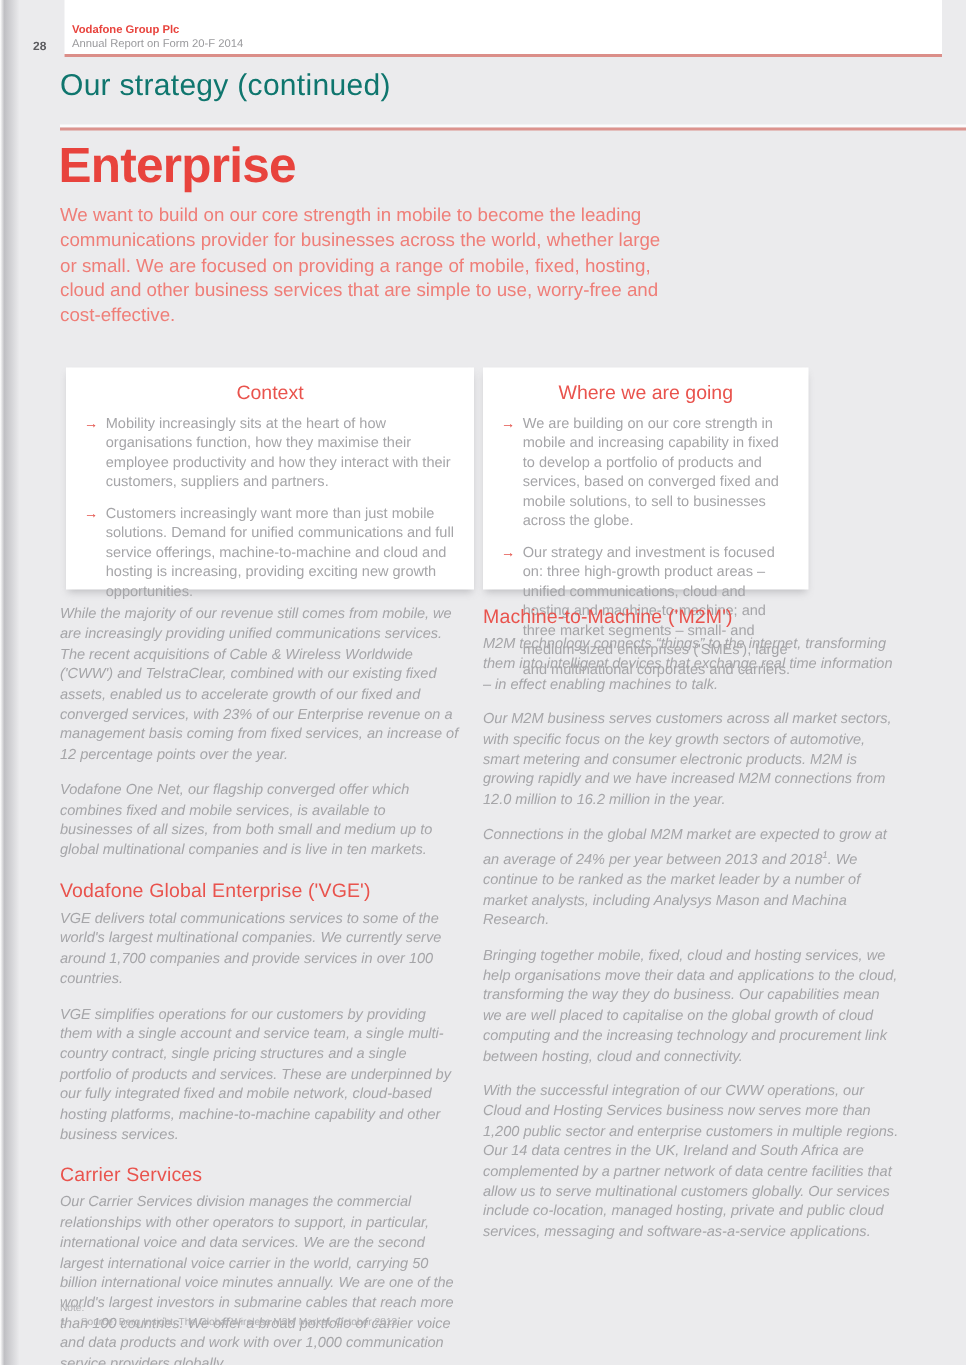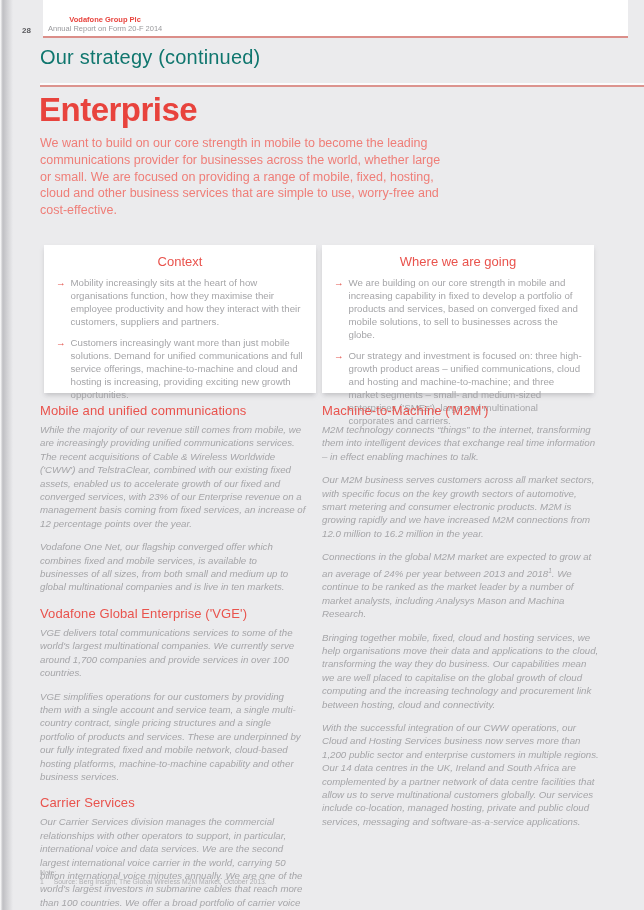--- a/index.html
+++ b/index.html
@@ -16,21 +16,20 @@
     position: absolute; left: 0; top: 0; bottom: 0; width: 13px;
     background: linear-gradient(90deg, #ffffff 0%, #bfbfc3 22%, rgba(235,235,237,0) 100%);
     z-index: 5;
   }
 
   
   .header-band {
     position: absolute; left: 43px; right: 16px; top: 0; height: 36px;
     background: #ffffff;
     border-bottom: 2px solid #db8e89;
-    text-align: center;
   }
   .page-number {
     position: absolute; left: 22px; top: 26px;
     font-size: 8px; font-weight: bold; color: #5a5a5e; z-index: 6;
   }
   .brand-block { position: absolute; left: 5px; bottom: 3px; }
   .brand-name { font-size: 7.5px; font-weight: bold; color: #e8433d; line-height: 9px; }
   .report-title { font-size: 7.5px; color: #9a9a9d; line-height: 9px; }
 
   .strategy-heading {
@@ -55,21 +54,21 @@
   }
 
   
   .boxes { position: absolute; left: 44px; top: 245px; display: flex; gap: 6px; }
   .box {
     background: #ffffff; box-sizing: border-box; height: 148px;
     padding: 9px 12px 12px 12px;
     box-shadow: 0 3px 5px -1px rgba(110,110,116,0.35);
   }
   .box.context { width: 272px; }
-  .box.where { width: 272px; }
+  .box.where { width: 217px; }
   .box-title { font-size: 13px; color: #e9534d; margin: 0 0 7px 0; font-weight: normal; text-align: center; }
   .bullet { display: flex; gap: 5px; margin: 0 0 8px 0; }
   .bullet .arrow { flex: 0 0 auto; color: #e4554d; font-size: 9.5px; line-height: 13px; }
   .bullet .btext { font-size: 9.7px; line-height: 13px; color: #a5a5a8; }
 
   
   .columns {
     position: absolute; left: 40px; top: 403px;
     display: grid; grid-template-columns: 268px 278px; column-gap: 14px;
     align-items: start;
@@ -128,21 +127,20 @@
       </div>
       <div class="bullet">
         <span class="arrow">→</span>
         <span class="btext">Our strategy and investment is focused on: three high-growth product areas – unified communications, cloud and hosting and machine-to-machine; and three market segments – small- and medium-sized enterprises ('SMEs'), large and multinational corporates and carriers.</span>
       </div>
     </div>
   </div>
 
   <div class="columns">
     <div class="col">
-      <h3 class="section-heading">Mobile and unified communications</h3>
       <p class="body-par">While the majority of our revenue still comes from mobile, we are increasingly providing unified communications services. The recent acquisitions of Cable &amp; Wireless Worldwide ('CWW') and TelstraClear, combined with our existing fixed assets, enabled us to accelerate growth of our fixed and converged services, with 23% of our Enterprise revenue on a management basis coming from fixed services, an increase of 12 percentage points over the year.</p>
       <p class="body-par">Vodafone One Net, our flagship converged offer which combines fixed and mobile services, is available to businesses of all sizes, from both small and medium up to global multinational companies and is live in ten markets.</p>
 
       <h3 class="section-heading">Vodafone Global Enterprise ('VGE')</h3>
       <p class="body-par">VGE delivers total communications services to some of the world's largest multinational companies. We currently serve around 1,700 companies and provide services in over 100 countries.</p>
       <p class="body-par">VGE simplifies operations for our customers by providing them with a single account and service team, a single multi-country contract, single pricing structures and a single portfolio of products and services. These are underpinned by our fully integrated fixed and mobile network, cloud-based hosting platforms, machine-to-machine capability and other business services.</p>
 
       <h3 class="section-heading">Carrier Services</h3>
       <p class="body-par">Our Carrier Services division manages the commercial relationships with other operators to support, in particular, international voice and data services. We are the second largest international voice carrier in the world, carrying 50 billion international voice minutes annually. We are one of the world's largest investors in submarine cables that reach more than 100 countries. We offer a broad portfolio of carrier voice and data products and work with over 1,000 communication service providers globally.</p>
     </div>

